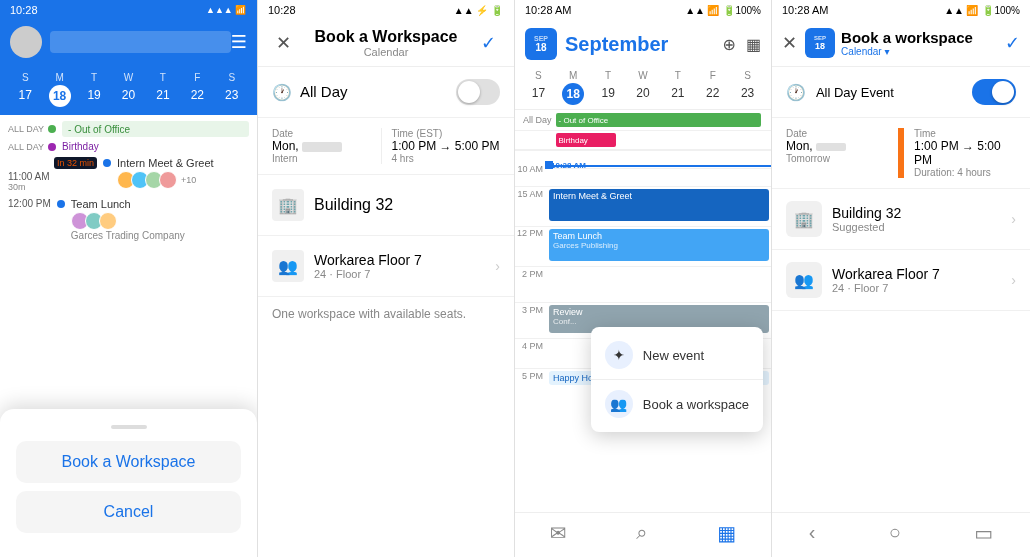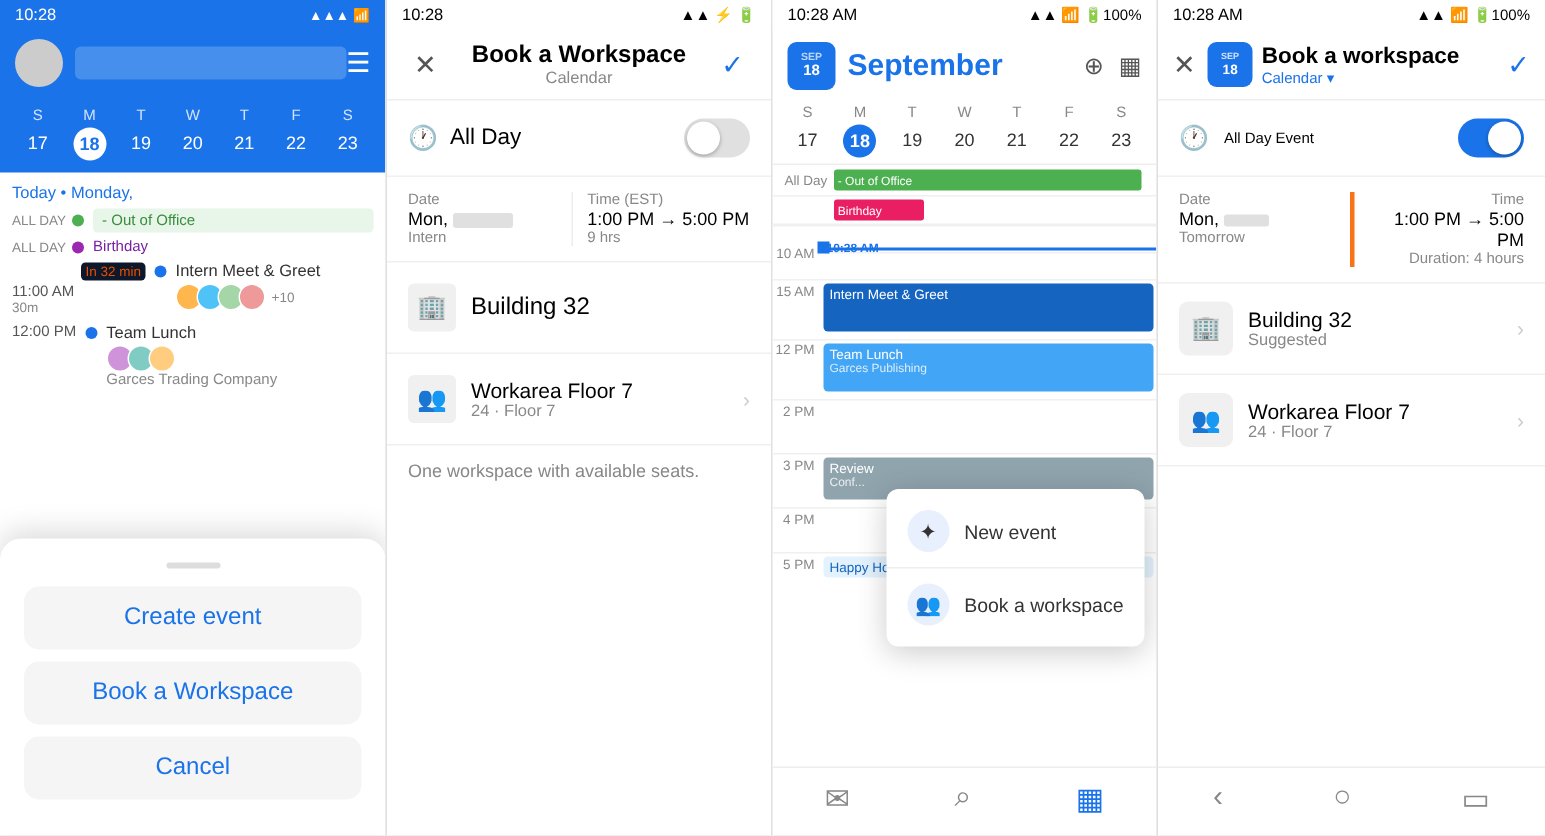--- a/index.html
+++ b/index.html
@@ -620,21 +620,21 @@
       border-bottom: 1px solid #f0f0f0;
     }
 
     .p4-allday-icon {
       color: #888;
       font-size: 16px;
       margin-right: 10px;
     }
 
     .p4-allday-label {
-      font-size: 10px;
+      font-size: 13px;
       flex: 1;
     }
 
     .p4-toggle-on {
       width: 44px;
       height: 26px;
       background: #1a73e8;
       border-radius: 13px;
       position: relative;
     }
@@ -762,21 +762,20 @@
       <span class="today">18</span>
       <span>19</span>
       <span>20</span>
       <span>21</span>
       <span>22</span>
       <span>23</span>
     </div>
   </div>
 
   <div class="p1-events">
-    <div class="p1-day-label">Today • Monday,</div>
 
     <div class="p1-allday-row">
       <span style="font-size:9px;color:#888;margin-right:4px;">ALL DAY</span>
       <div class="p1-allday-dot" style="background:#4caf50;"></div>
       <div class="p1-allday-bar" style="background:#e8f5e9;color:#388e3c;font-size:10px;display:flex;align-items:center;padding-left:6px;border-radius:3px;">- Out of Office</div>
     </div>
 
     <div class="p1-allday-row">
       <span style="font-size:9px;color:#888;margin-right:4px;">ALL DAY</span>
       <div class="p1-allday-dot" style="background:#9c27b0;"></div>
@@ -815,21 +814,20 @@
           <div class="p1-mini-avatar" style="background:#ffcc80;"></div>
         </div>
         <div class="p1-event-sub">Garces Trading Company</div>
       </div>
     </div>
 
   </div>
 
   <div class="p1-sheet">
     <div class="p1-sheet-handle"></div>
-    <button class="p1-sheet-btn">Create event</button>
     <button class="p1-sheet-btn">Book a Workspace</button>
     <button class="p1-sheet-btn cancel">Cancel</button>
   </div>
 </div>
 
 <div class="panel panel-2">
   <div class="p2-status-bar">
     <span>10:28</span>
     <span style="font-size:10px;">▲▲ ⚡ 🔋</span>
   </div>
@@ -855,21 +853,21 @@
 
   <div class="p2-date-row">
     <div class="p2-date-section">
       <div class="lbl">Date</div>
       <div class="val">Mon, <span style="background:#e0e0e0;width:40px;height:10px;display:inline-block;border-radius:2px;vertical-align:middle;"></span></div>
       <div class="sub">Intern</div>
     </div>
     <div class="p2-time-section">
       <div class="lbl">Time (EST)</div>
       <div class="val">1:00 PM → 5:00 PM</div>
-      <div class="sub">9 hrs</div>
+      <div class="sub">4 hrs</div>
     </div>
   </div>
 
   <div class="p2-building-row">
     <div class="p2-building-icon">🏢</div>
     <div style="flex:1;">Building 32</div>
   </div>
 
   <div class="p2-workspace-row">
     <div class="p2-workspace-icon">👥</div>
@@ -1036,21 +1034,21 @@
       <div class="knob"></div>
     </div>
   </div>
 
   <div class="p4-date-time-row">
     <div class="p4-date-col">
       <div class="p4-col-label">Date</div>
       <div class="p4-col-val">Mon, <span style="background:#e0e0e0;width:30px;height:8px;display:inline-block;border-radius:2px;vertical-align:middle;"></span></div>
       <div class="p4-col-sub">Tomorrow</div>
     </div>
-    <div class="p4-time-col" style="border-left:3px solid #f97316;padding-left:10px;text-align:right;">
+    <div class="p4-time-col" style="border-left:6px solid #f97316;padding-left:10px;">
       <div class="p4-col-label">Time</div>
       <div class="p4-col-val">1:00 PM → 5:00 PM</div>
       <div class="p4-col-sub">Duration: 4 hours</div>
     </div>
   </div>
 
   <div class="p4-section-row">
     <div class="p4-section-icon">🏢</div>
     <div class="p4-section-content">
       <div class="p4-section-title">Building 32</div>

